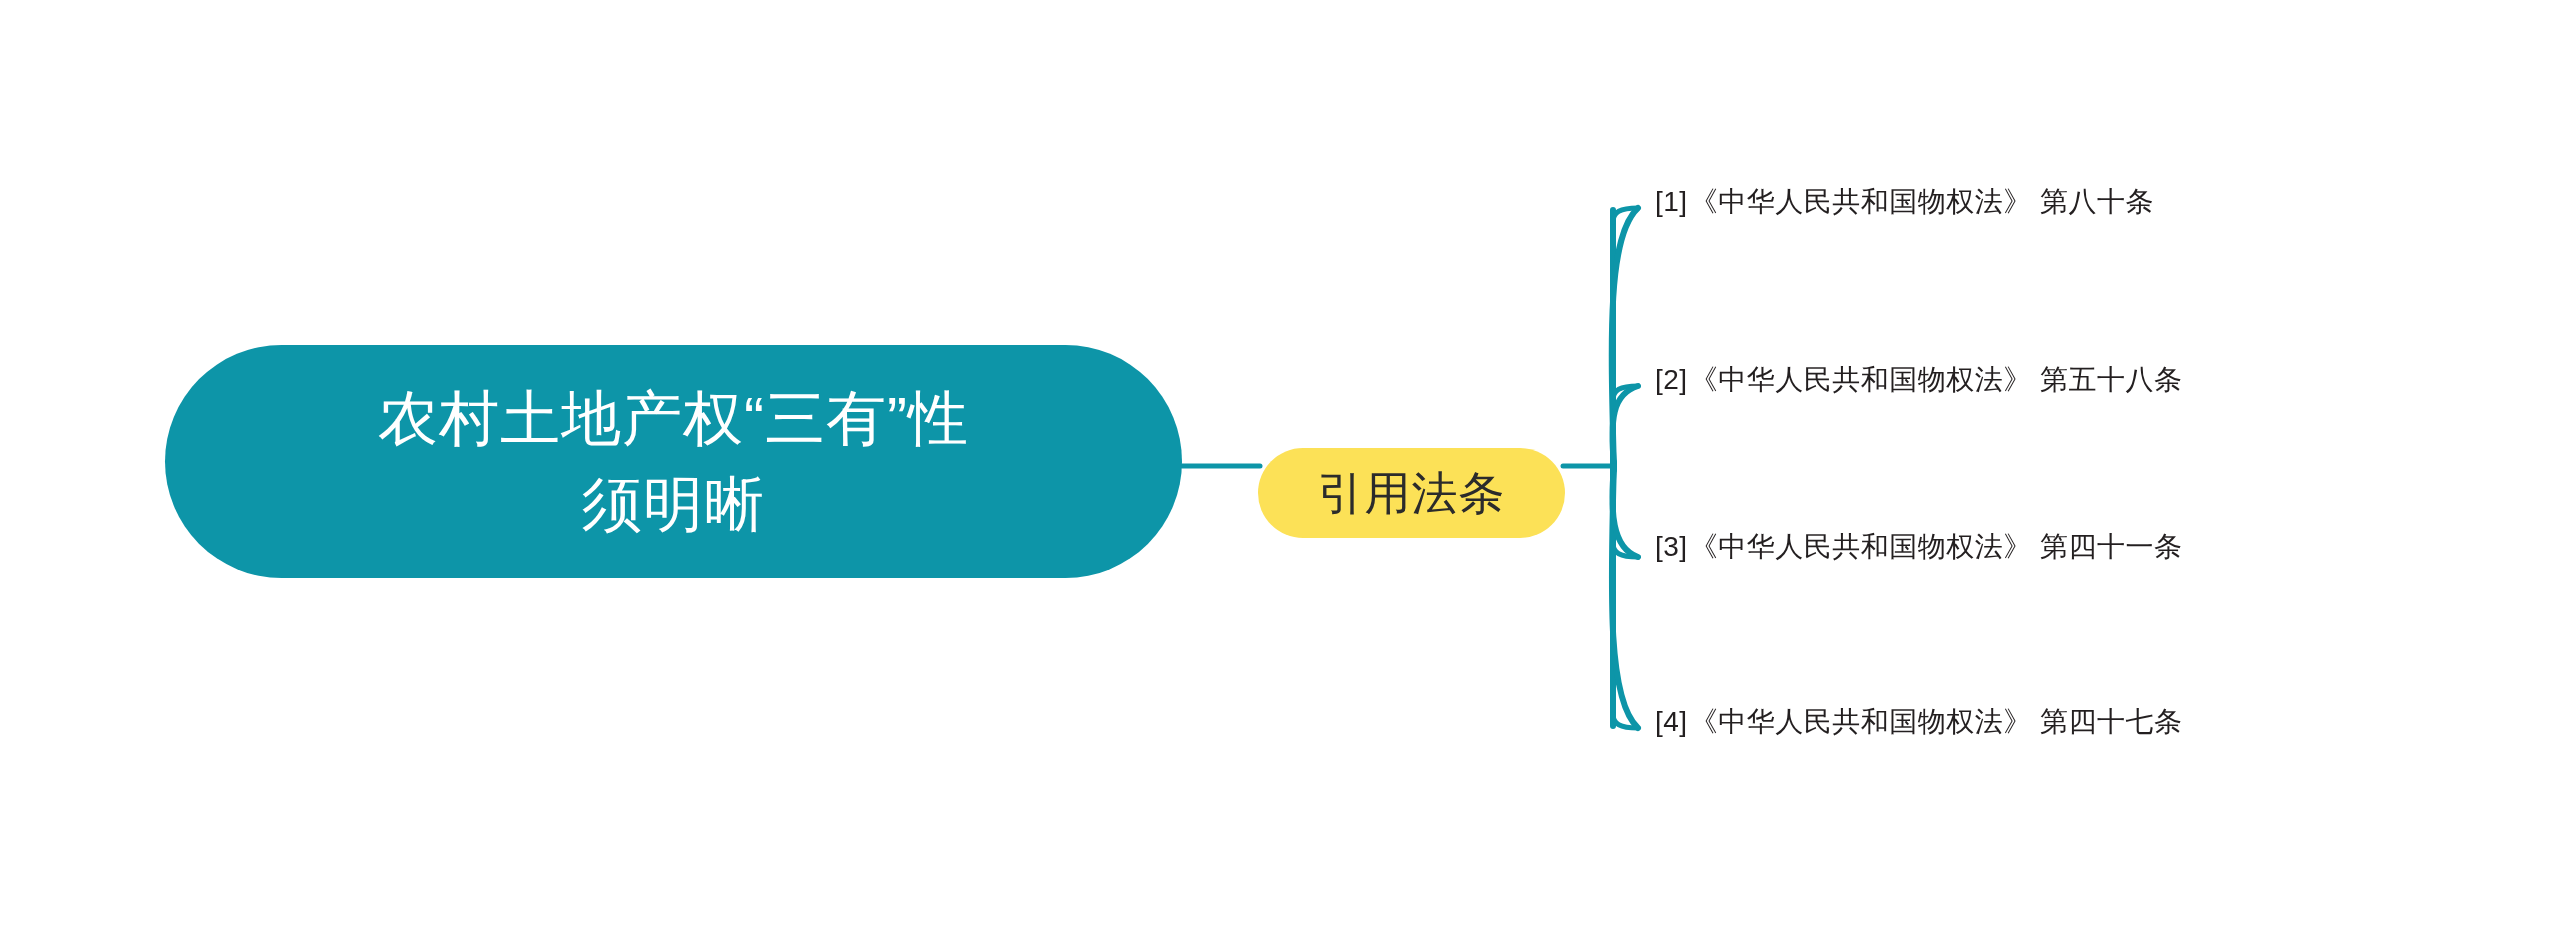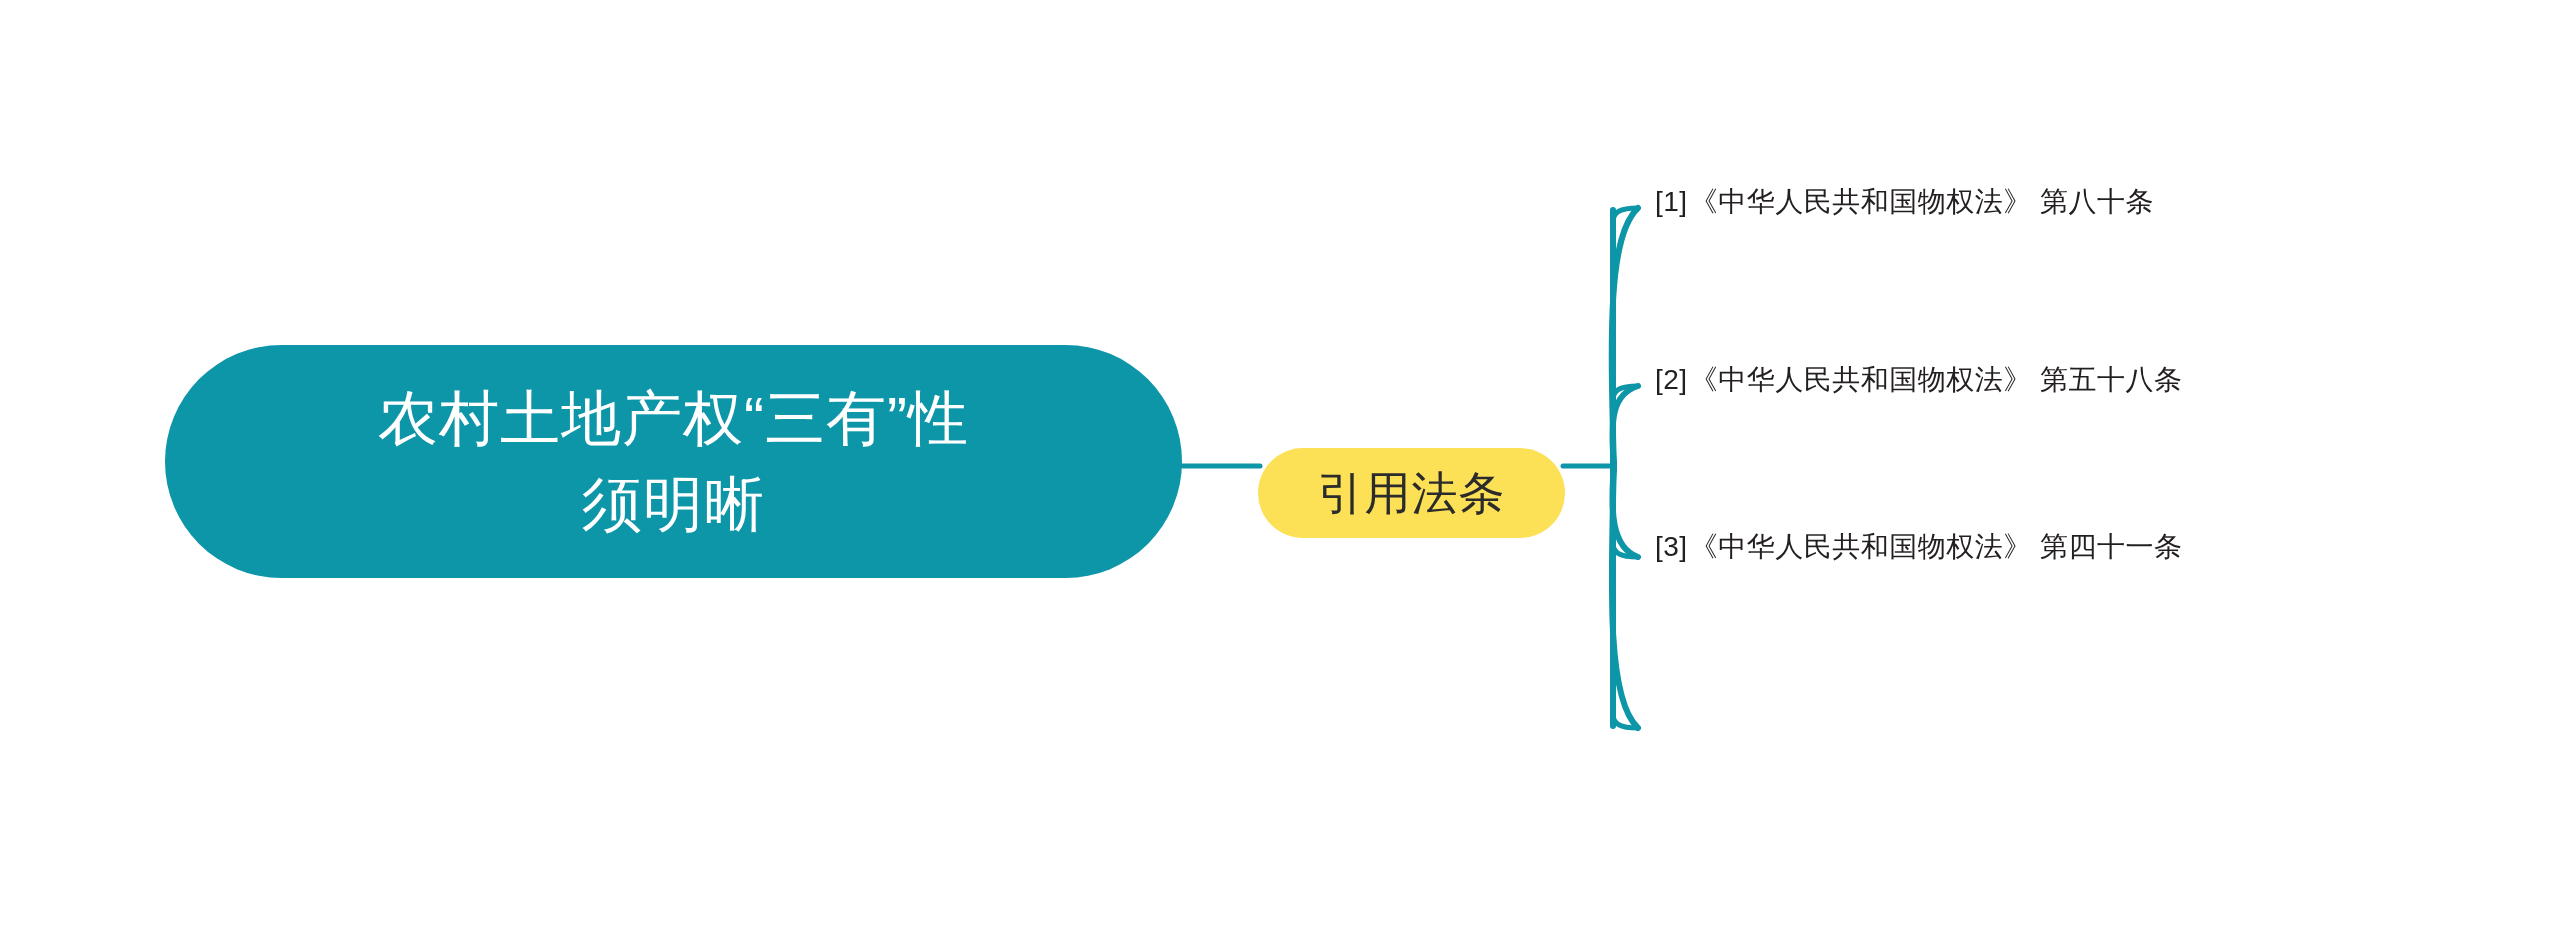--- a/index.html
+++ b/index.html
@@ -133,14 +133,17 @@
   </div>
 
   <div class="leaf" id="leaf-1">
     <span class="leaf-index">[2]</span><span class="leaf-text">《中华人民共和国物权法》 第五十八条</span>
   </div>
 
   <div class="leaf" id="leaf-2">
     <span class="leaf-index">[3]</span><span class="leaf-text">《中华人民共和国物权法》 第四十一条</span>
   </div>
 
+  <div class="leaf" id="leaf-3">
+    <span class="leaf-index">[4]</span><span class="leaf-text">《中华人民共和国物权法》 第四十七条</span>
+  </div>
 
 </div>
 
 </body></html>

